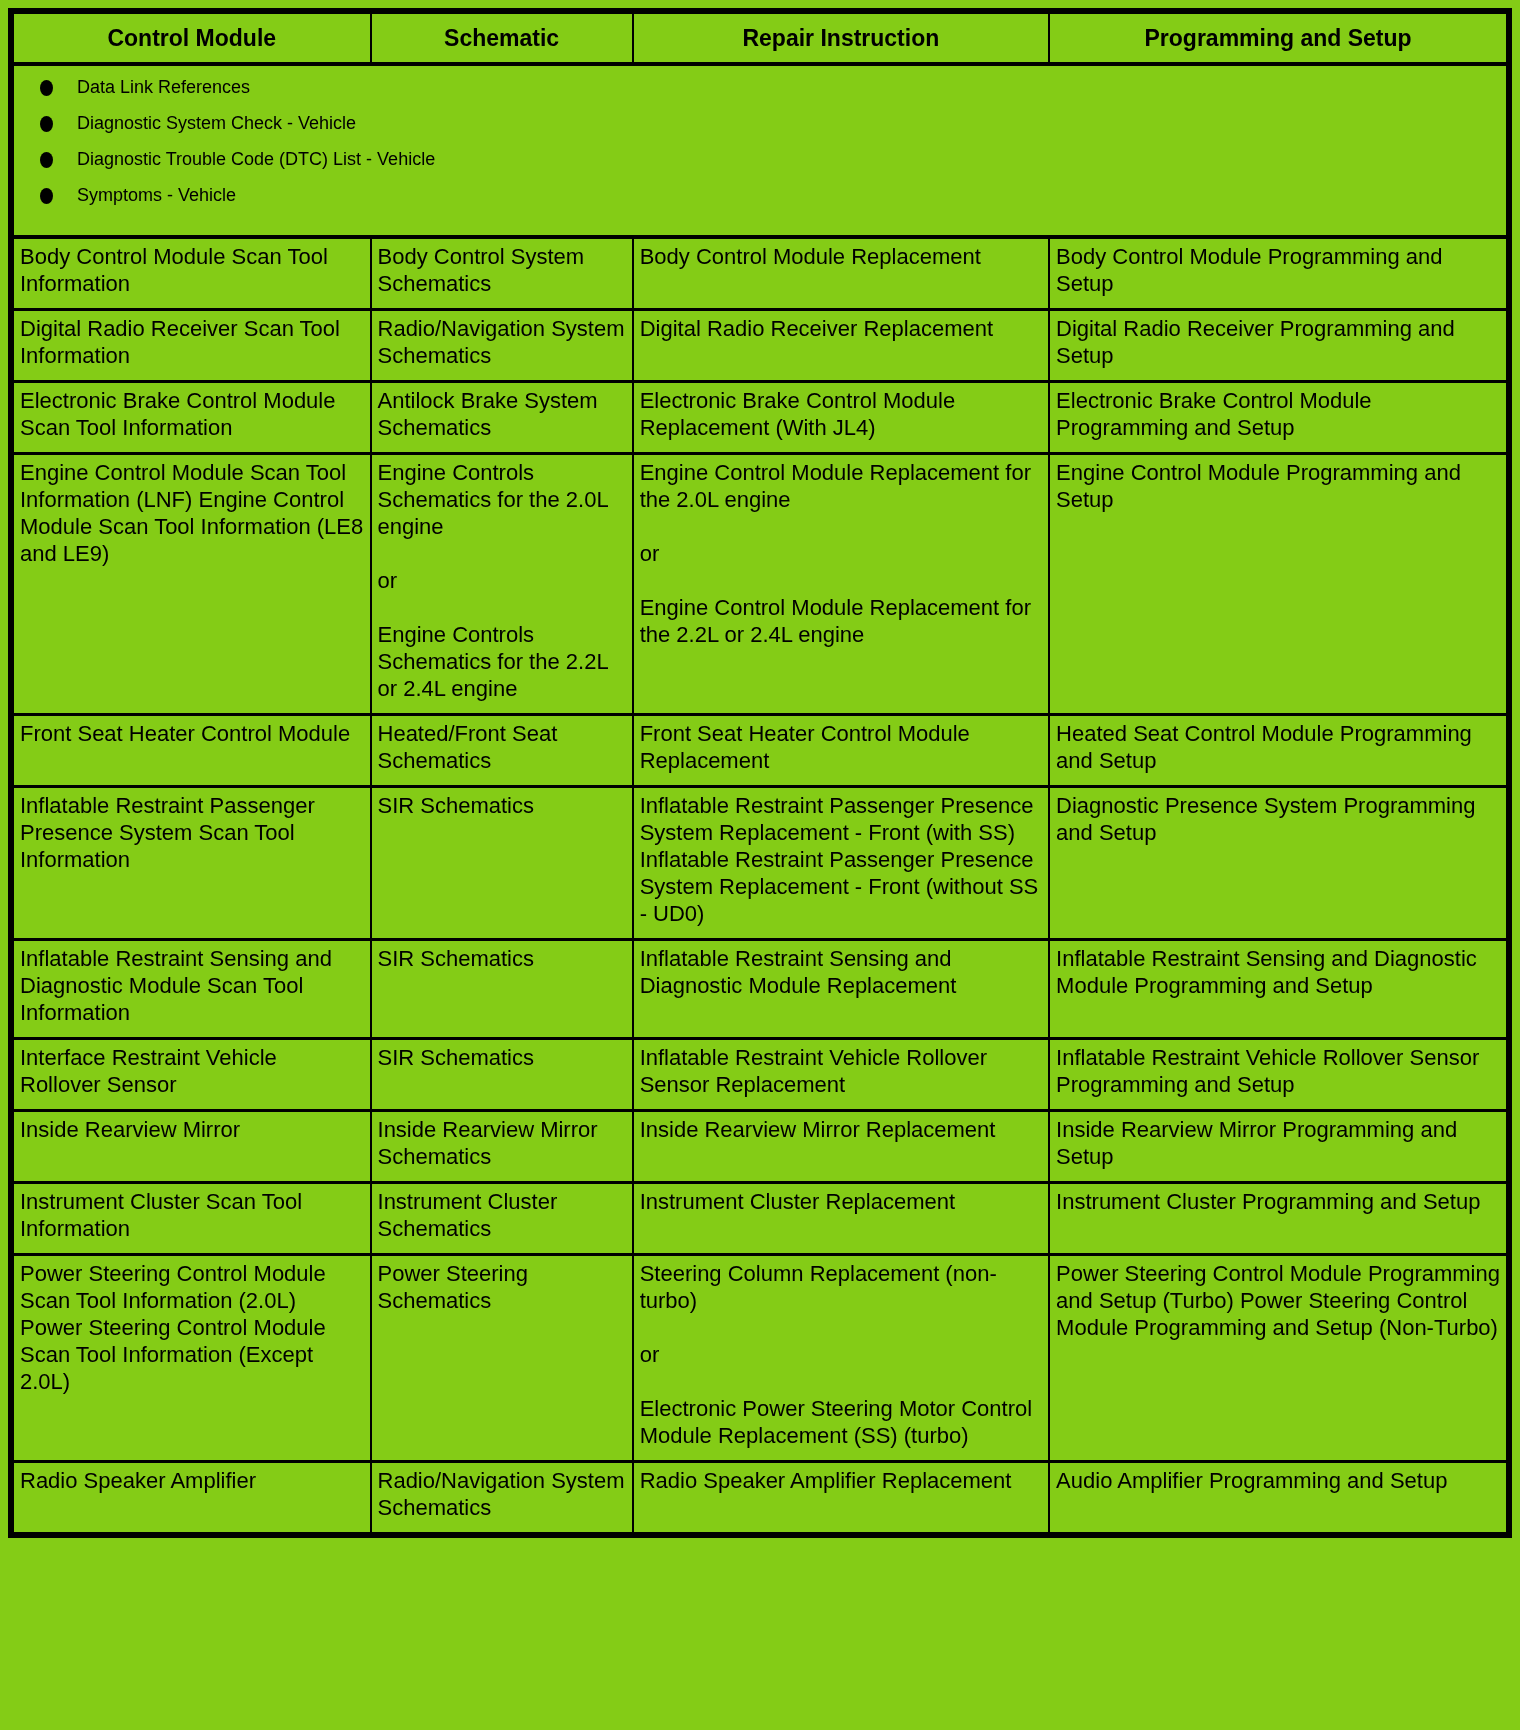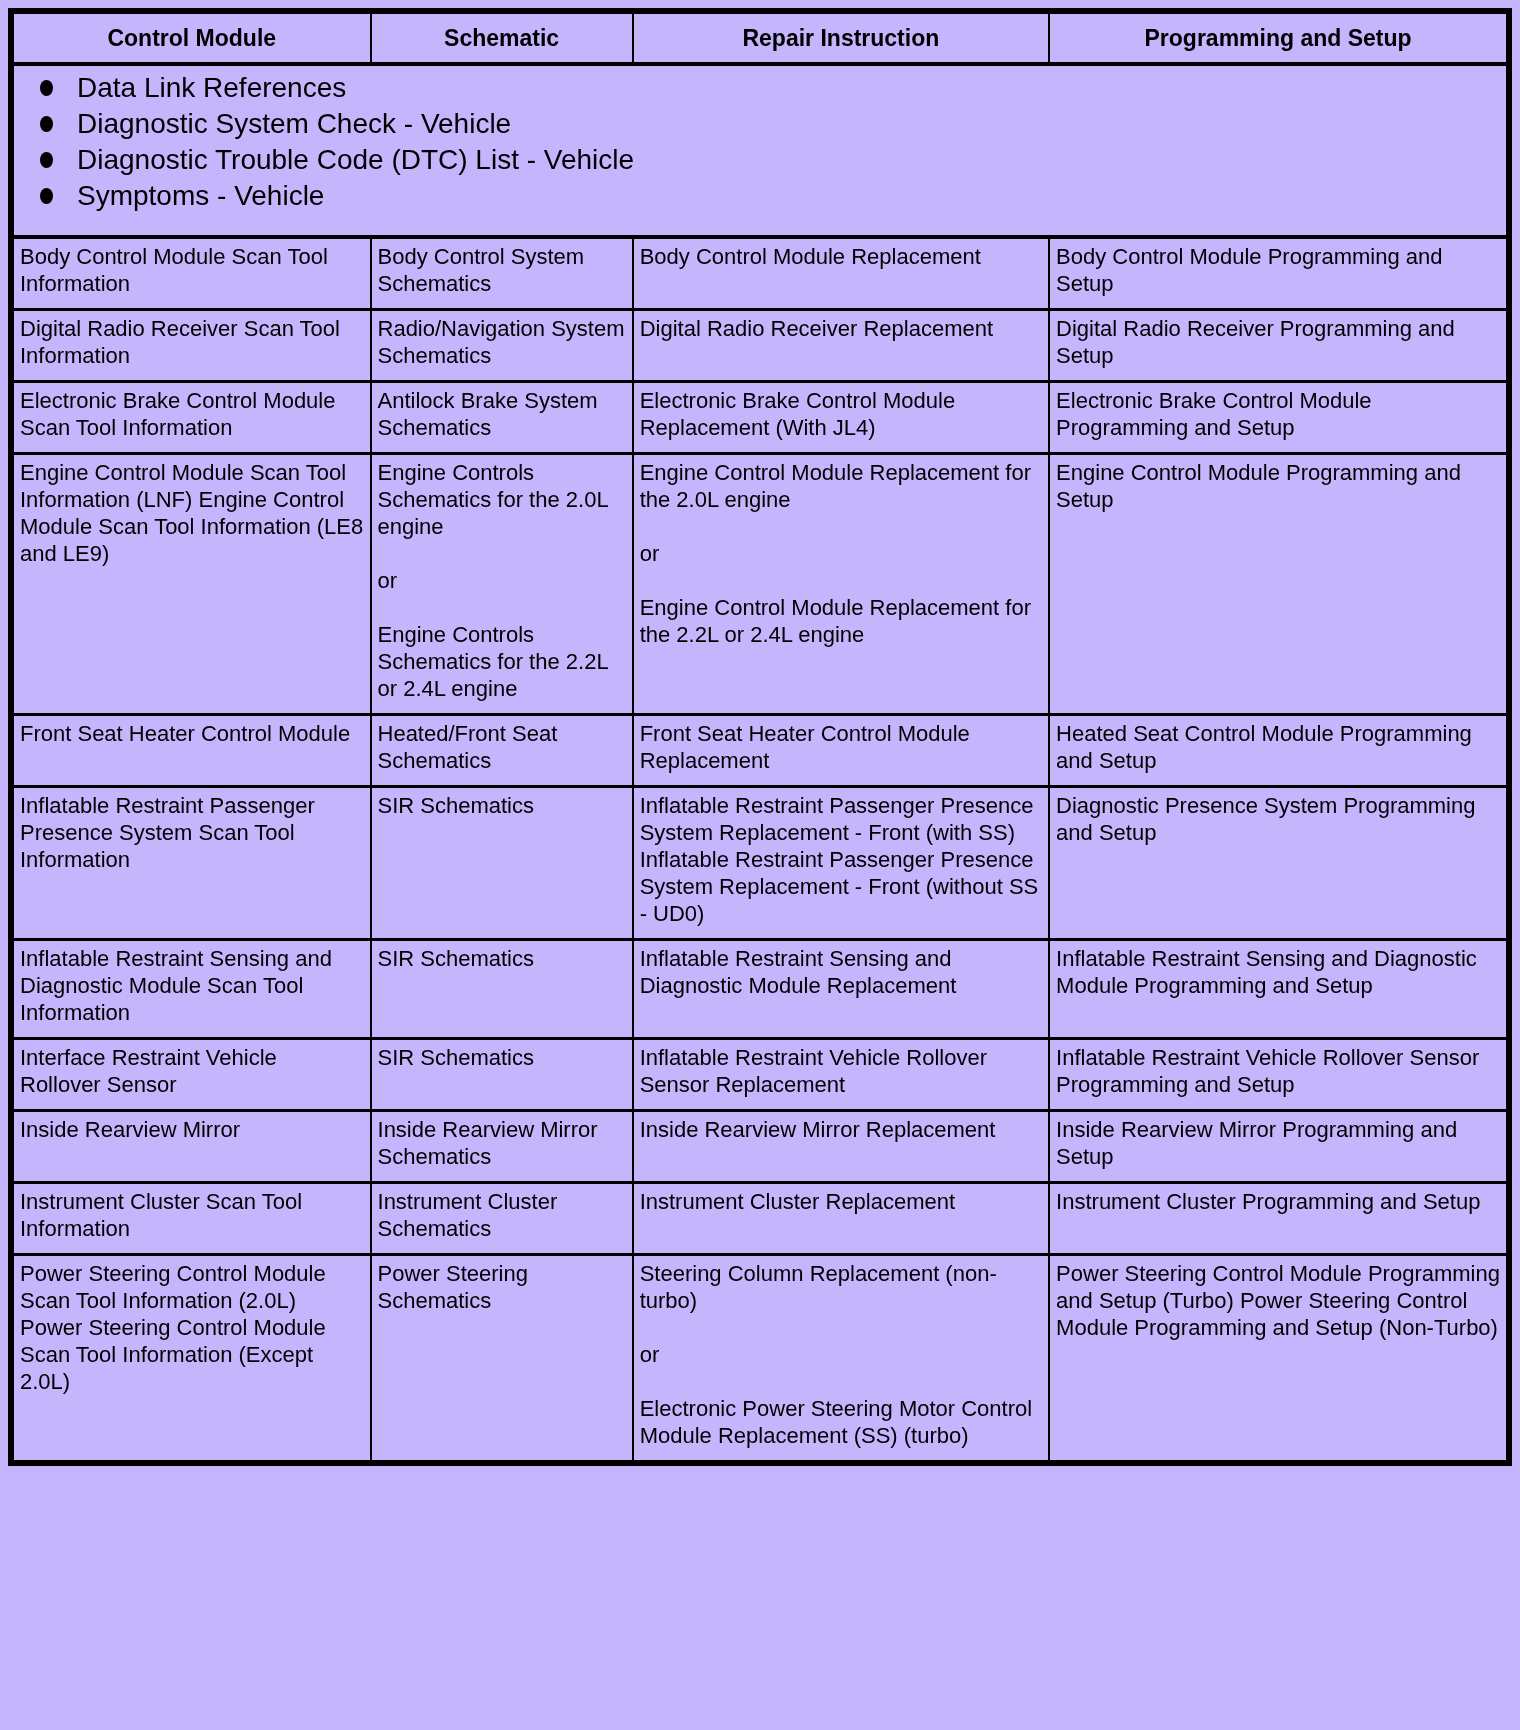--- a/index.html
+++ b/index.html
@@ -5,21 +5,21 @@
   html, body {
     margin: 0;
     padding: 0;
     background: #ffffff;
     font-family: "Liberation Sans", "DejaVu Sans", sans-serif;
     color: #000000;
   }
   .page {
     width: 1520px;
     height: 1730px;
-    background: #c4b5fd;
+    background: #84cc16;
     box-sizing: border-box;
     padding: 8px;
   }
   table.ref-table {
     width: 100%;
     border-collapse: collapse;
     table-layout: fixed;
     border: 6px solid #000000;
   }
   col.c1 { width: 24%; }
@@ -53,21 +53,21 @@
     white-space: normal;
   }
   ul.bullet-list {
     list-style: none;
     margin: 0;
     padding: 0;
   }
   ul.bullet-list li {
     display: flex;
     align-items: baseline;
-    font-size: 28px;
+    font-size: 18px;
     line-height: 27px;
     margin: 0 0 9px 0;
     text-align: right;
   }
   ul.bullet-list li:last-child { margin-bottom: 12px; }
   .bullet-dot {
     display: inline-block;
     width: 13px;
     height: 16px;
     border-radius: 50%;
@@ -190,15 +190,21 @@
         <tr>
     <td>Power Steering Control Module Scan Tool Information (2.0L) Power Steering Control Module Scan Tool Information (Except 2.0L)</td>
     <td>Power Steering Schematics</td>
     <td>Steering Column Replacement (non-turbo)
 
 or
 
 Electronic Power Steering Motor Control Module Replacement (SS) (turbo)</td>
     <td>Power Steering Control Module Programming and Setup (Turbo) Power Steering Control Module Programming and Setup (Non-Turbo)</td>
   </tr>
+        <tr>
+    <td>Radio Speaker Amplifier</td>
+    <td>Radio/Navigation System Schematics</td>
+    <td>Radio Speaker Amplifier Replacement</td>
+    <td>Audio Amplifier Programming and Setup</td>
+  </tr>
       </tbody>
   </table>
 </div>
 
 </body></html>

